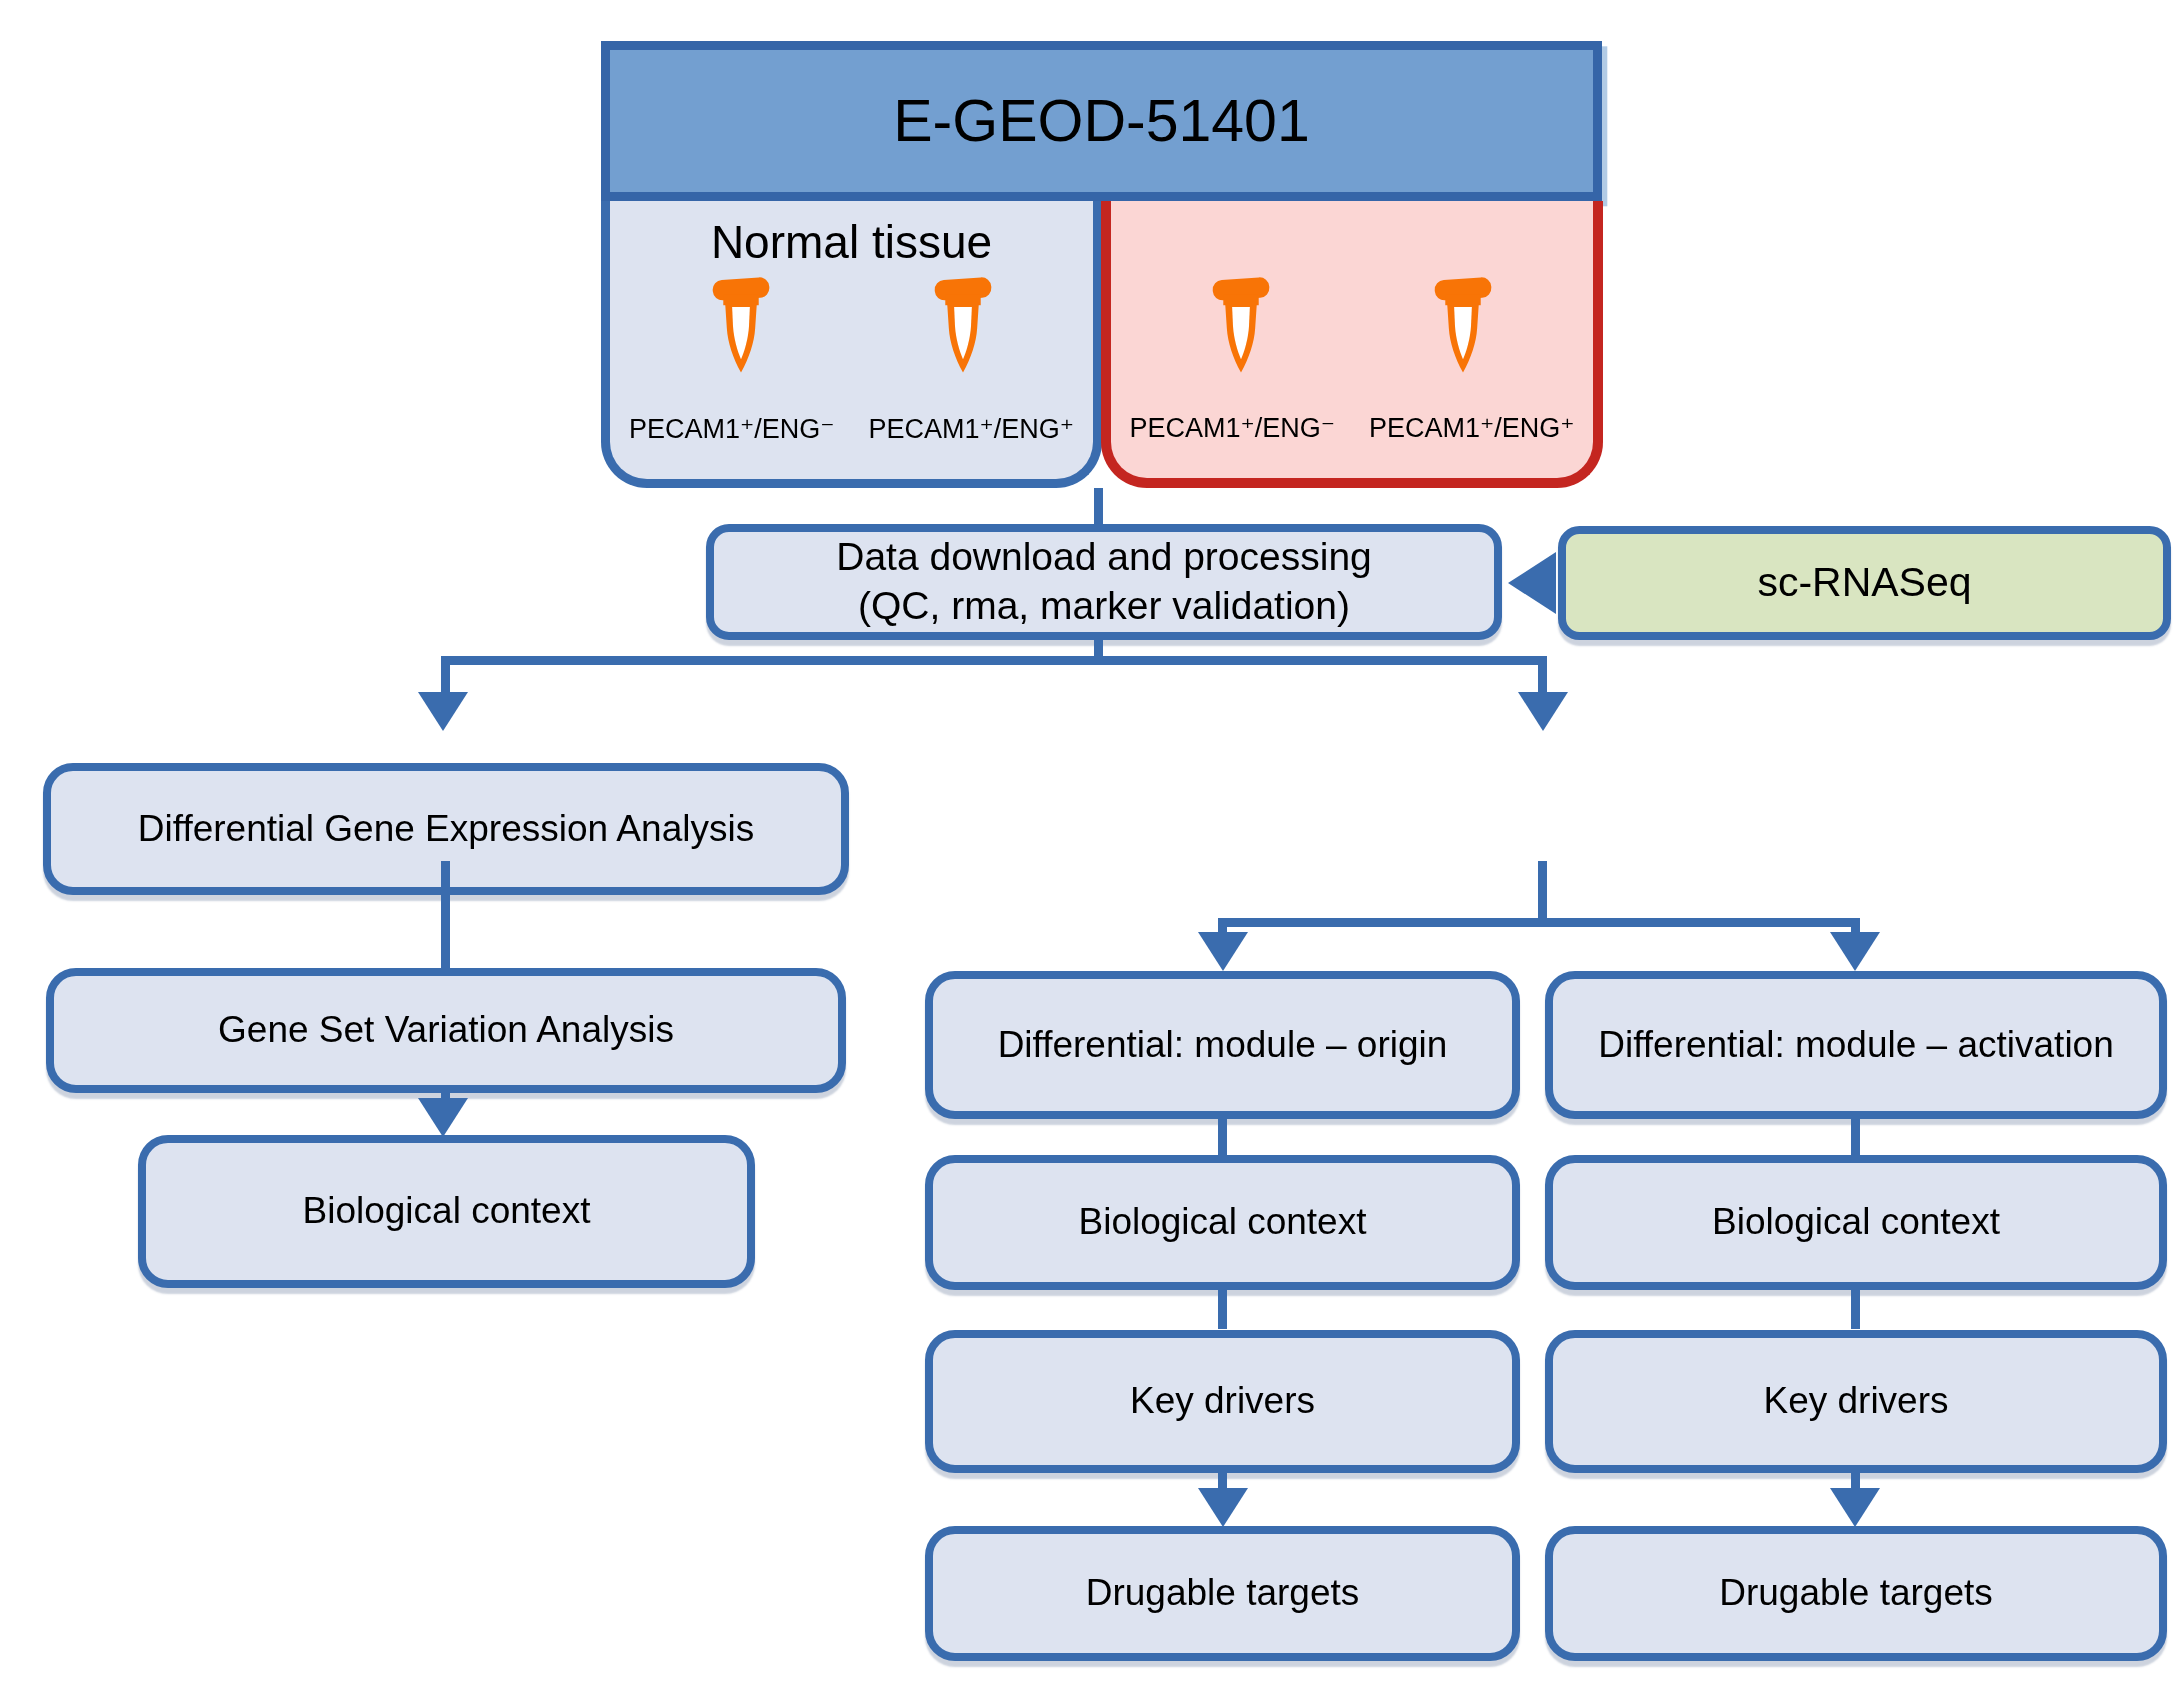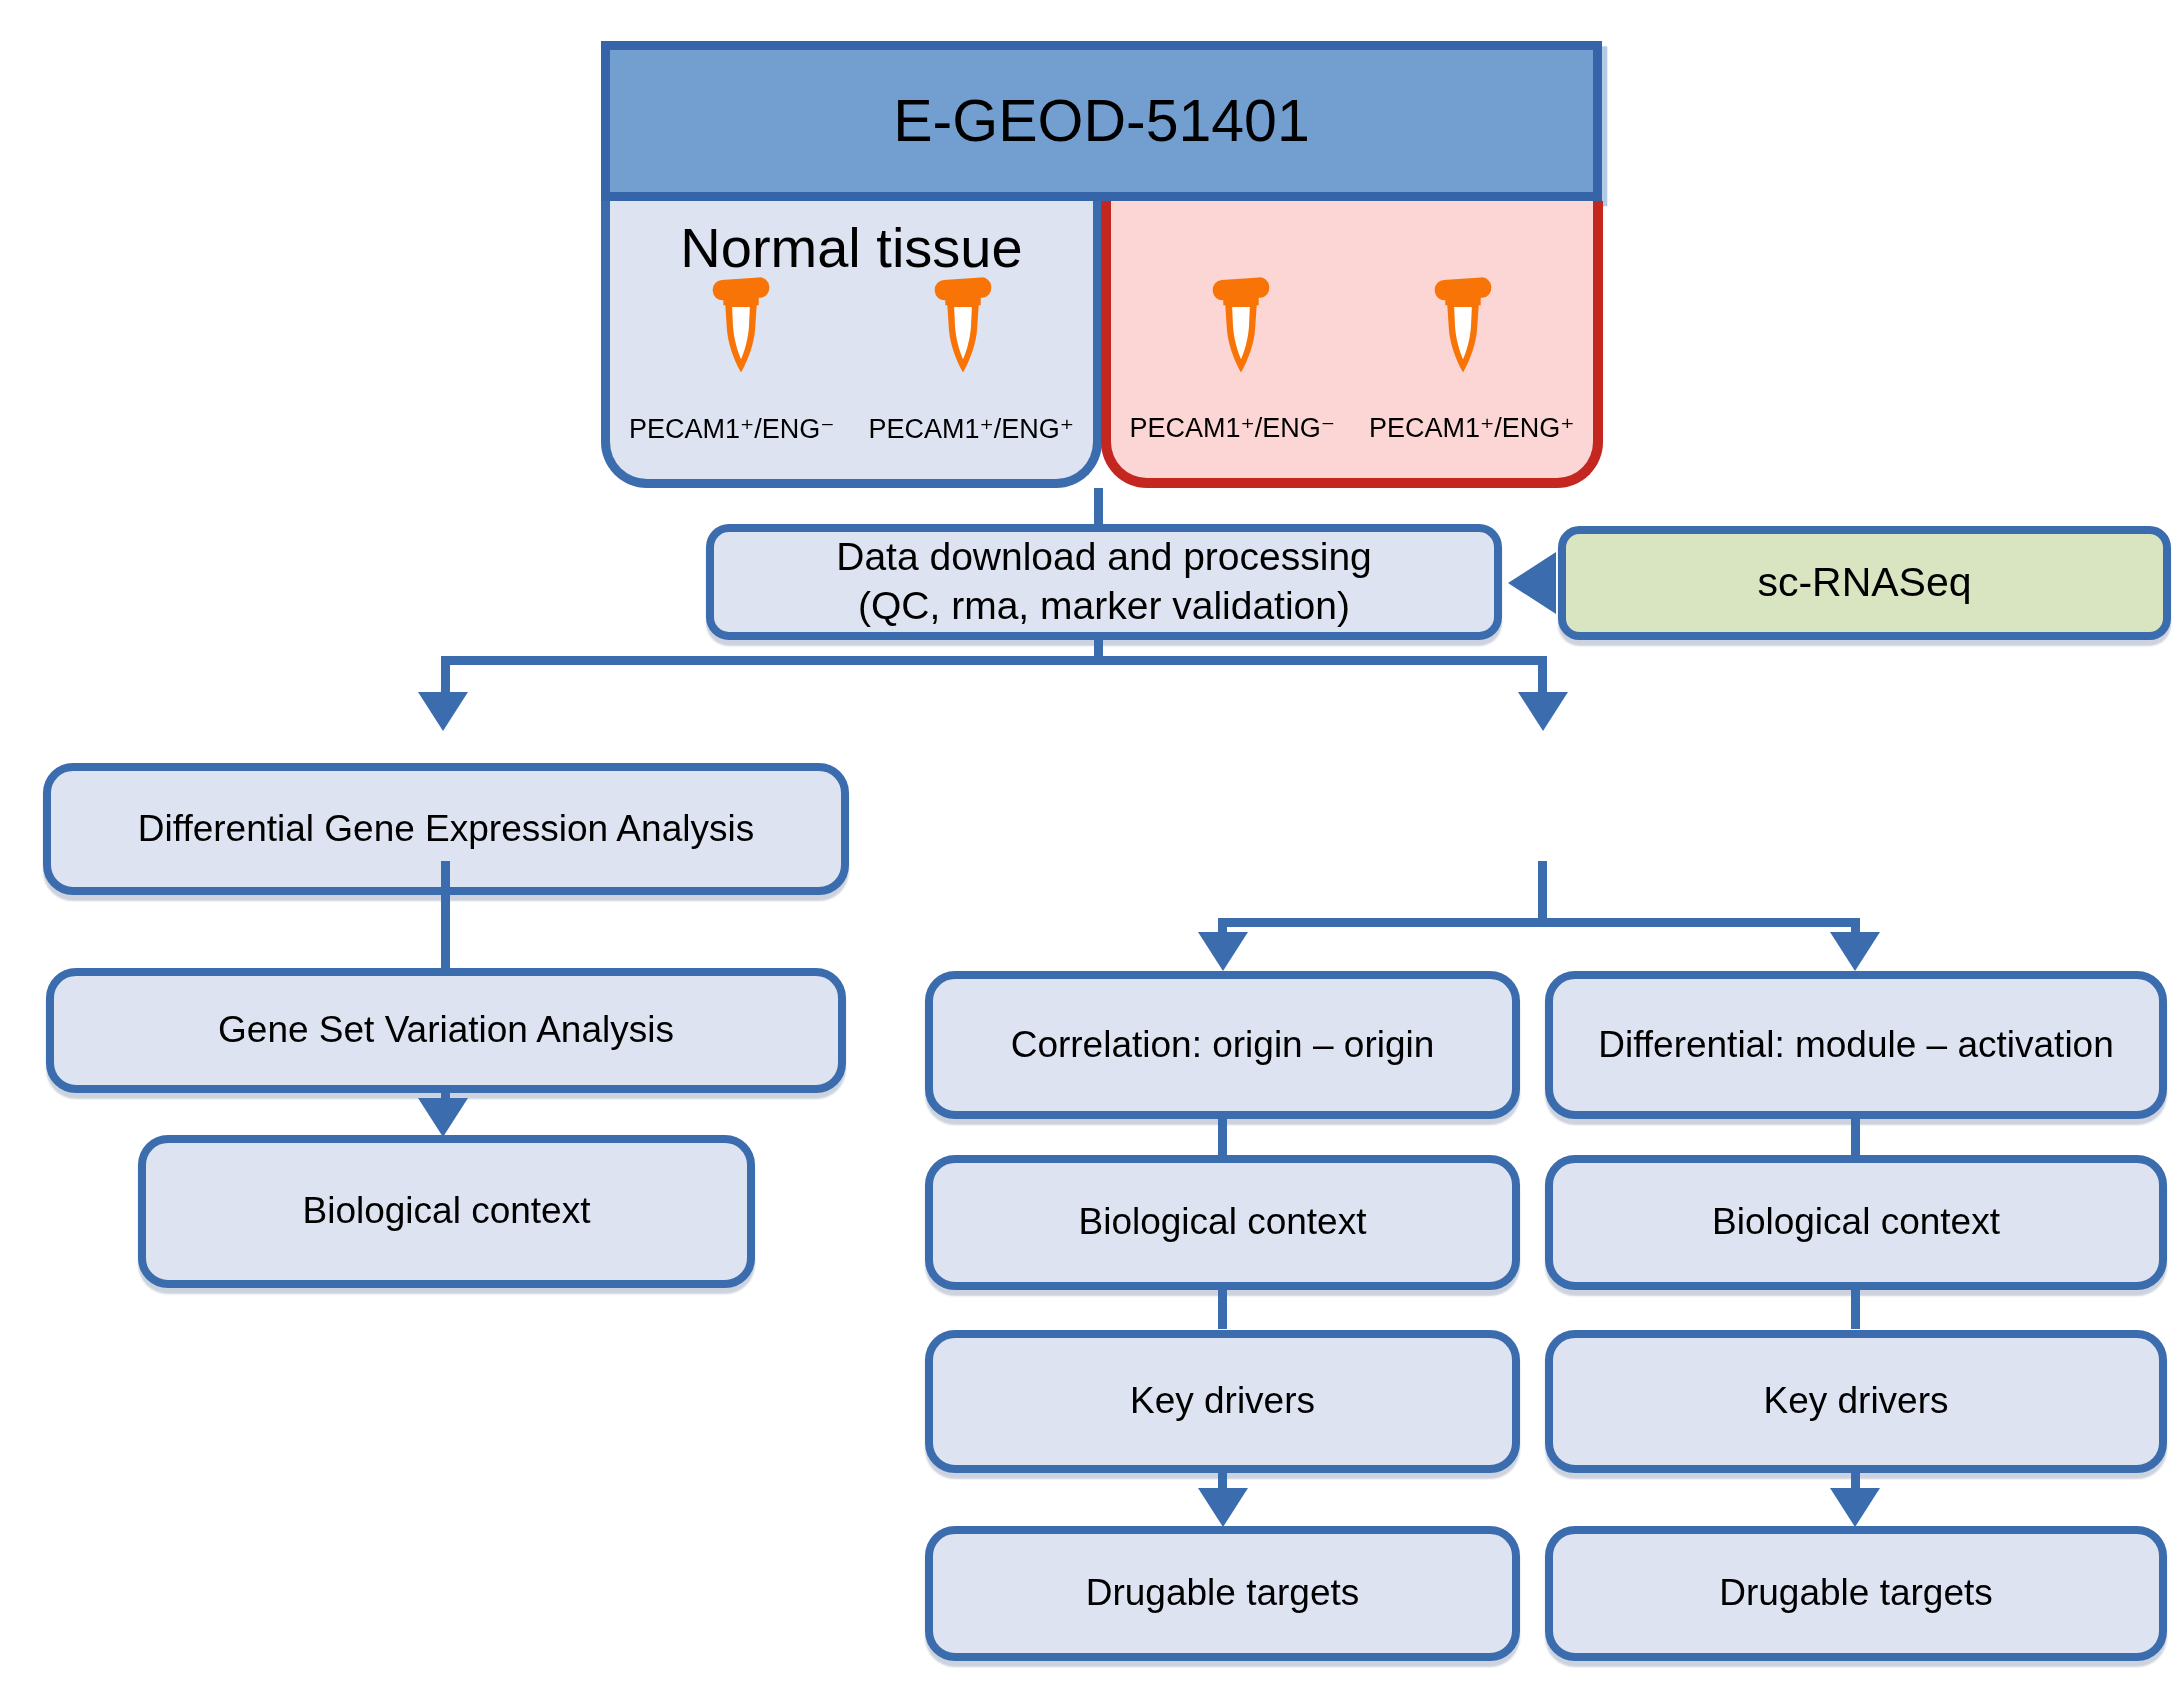--- a/index.html
+++ b/index.html
@@ -21,21 +21,21 @@
     background:var(--hdr-fill);border:9px solid var(--hdr-border);
     box-sizing:border-box;display:flex;align-items:center;justify-content:center;
     font-size:59px;box-shadow:5.3px 5.3px 0 rgba(170,197,226,.9);
   }
 
   .tissue{position:absolute;top:201px;height:287px;box-sizing:border-box;}
   .tissue.normal{left:601px;width:501px;background:var(--node-fill);
     border:9px solid var(--line);border-top:none;border-radius:0 0 46px 46px;}
   .tissue.tumor{left:1101px;width:502px;background:var(--pink-fill);
     border:10.7px solid var(--red-border);border-top:none;border-radius:0 0 46px 46px;}
-  .t-title{position:absolute;left:0;right:0;top:14.3px;text-align:center;font-size:56px;}
+  .t-title{position:absolute;left:0;right:0;top:14.3px;text-align:center;font-size:46px;}
   .tube-row{position:absolute;left:0;right:0;top:70px;height:134px;
     display:flex;justify-content:center;gap:160px;}
   .samples{position:absolute;left:0;right:0;bottom:34px;
     display:flex;justify-content:center;gap:34px;font-size:27px;align-items:center;}
 
   .node{
     position:absolute;background:var(--node-fill);border:8px solid var(--line);
     border-radius:30px;box-sizing:border-box;
     display:flex;align-items:center;justify-content:center;text-align:center;
     font-size:37px;line-height:1.25;padding:0 27px;
@@ -149,21 +149,21 @@
   <div class="vline" style="left:1538px;top:861px;height:57px;"></div>
   <div class="hline" style="left:1218px;top:918px;width:642px;"></div>
 
   <div class="vline" style="left:1218px;top:918px;height:19.6px;"></div>
   <div class="arrow-down" style="left:1198px;top:932px;"></div>
 
   <div class="vline" style="left:1851px;top:918px;height:19.6px;"></div>
   <div class="arrow-down" style="left:1830px;top:932px;"></div>
 
   <div class="node corr" style="left:925px;top:971px;width:595px;height:148px;">
-    <span>Correlation: origin – origin</span>
+    <span>Differential: module – origin</span>
   </div>
   <div class="node corr" style="left:1545px;top:971px;width:622px;height:148px;">
     <span>Differential: module – activation</span>
   </div>
 
   <div class="vline" style="left:1218px;top:1119px;height:36px;"></div>
   <div class="vline" style="left:1851px;top:1119px;height:36px;"></div>
 
   <div class="node" style="left:925px;top:1155px;width:595px;height:135px;">
     <span>Biological context</span>

